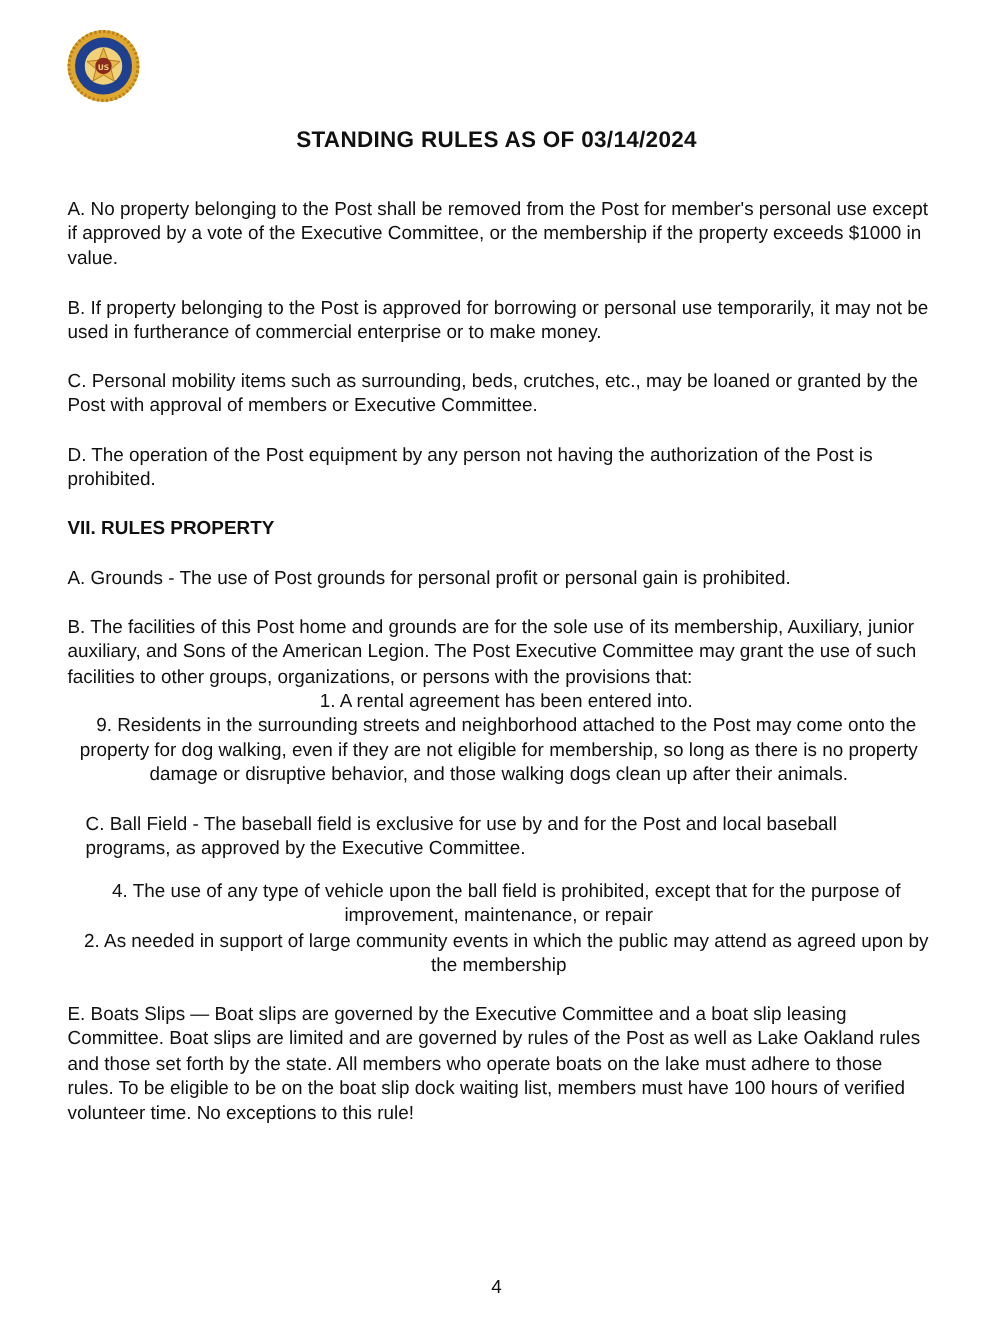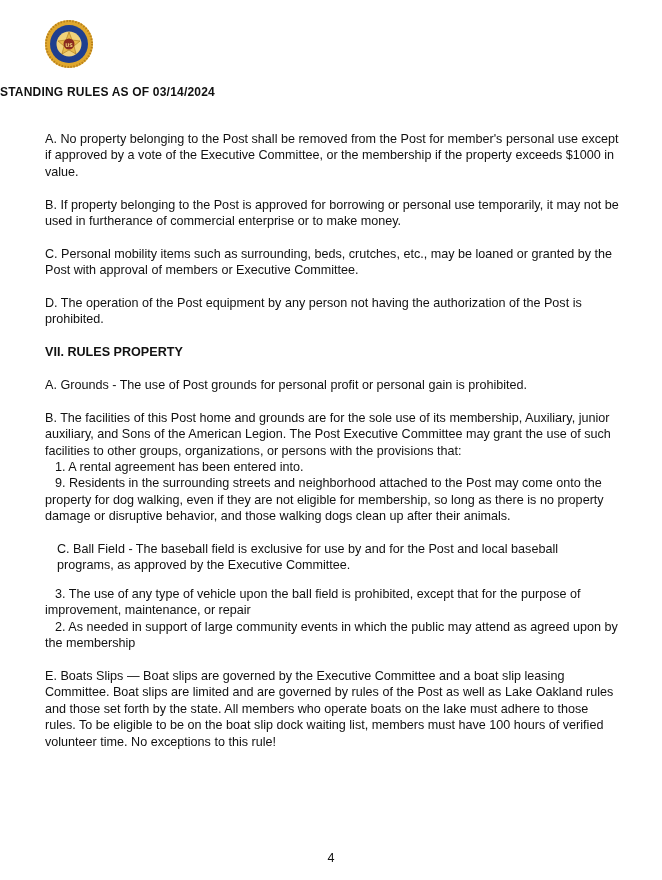--- a/index.html
+++ b/index.html
@@ -1,25 +1,25 @@
 <!DOCTYPE html>
 <html><head>
 <meta charset="utf-8">
 <style>
   html, body { margin: 0; padding: 0; background: #ffffff; }
   body { width: 662px; height: 880px; position: relative; overflow: hidden;
          font-family: "Liberation Sans", sans-serif; color: #111; }
   .logo { position: absolute; left: 44px; top: 19px; width: 50px; height: 50px; }
-  .title { position: absolute; left: 0; width: 662px; top: 85px; text-align: left;
-           font-weight: bold; font-size: 12px; letter-spacing: 0.2px; }
+  .title { position: absolute; left: 0; width: 662px; top: 85px; text-align: center;
+           font-weight: bold; font-size: 15px; letter-spacing: 0.2px; }
   .content { position: absolute; left: 45px; top: 131px; width: 575px;
              font-size: 12.6px; line-height: 16.4px; }
   .para { margin: 0 0 16.4px 0; }
   .heading { font-weight: bold; margin: 0 0 16.4px 0; }
-  .sub { text-indent: 10px; margin: 0; }
+  .sub { text-indent: 10px; margin: 0; text-align: center; }
   .page-num { position: absolute; left: 0; width: 662px; top: 851px; text-align: center; font-size: 12.6px; }
 </style>
 </head>
 <body>
 
 <div class="logo">
   <svg width="50" height="50" viewBox="0 0 50 50">
     <circle cx="25" cy="25" r="24" fill="#e0a82e"></circle>
     <circle cx="25" cy="25" r="23" fill="none" stroke="#b8801c" stroke-width="2" stroke-dasharray="1.5 1.5"></circle>
     <circle cx="25" cy="25" r="19" fill="#1f3f8f"></circle>
@@ -43,20 +43,20 @@
   <p class="para"> A. Grounds - The use of Post grounds for personal profit or personal gain is prohibited.</p>
 
   <div class="para">
     <p style="margin:0"> B. The facilities of this Post home and grounds are for the sole use of its membership, Auxiliary, junior auxiliary, and Sons of the American Legion. The Post Executive Committee may grant the use of such facilities to other groups, organizations, or persons with the provisions that:</p>
     <p class="sub">1. A rental agreement has been entered into.</p>
     <p class="sub">9. Residents in the surrounding streets and neighborhood attached to the Post may come onto the property for dog walking, even if they are not eligible for membership, so long as there is no property damage or disruptive behavior, and those walking dogs clean up after their animals.</p>
   </div>
 
   <div class="para">
     <p style="margin:12px">C. Ball Field - The baseball field is exclusive for use by and for the Post and local baseball programs, as approved by the Executive Committee.</p>
-    <p class="sub">3. The use of any type of vehicle upon the ball field is prohibited, except that for the purpose of improvement, maintenance, or repair</p>
+    <p class="sub">4. The use of any type of vehicle upon the ball field is prohibited, except that for the purpose of improvement, maintenance, or repair</p>
     <p class="sub">2. As needed in support of large community events in which the public may attend as agreed upon by the membership</p>
   </div>
 
   <p class="para">E. Boats Slips — Boat slips are governed by the Executive Committee and a boat slip leasing Committee. Boat slips are limited and are governed by rules of the Post as well as Lake Oakland rules and those set forth by the state. All members who operate boats on the lake must adhere to those rules. To be eligible to be on the boat slip dock waiting list, members must have 100 hours of verified volunteer time.  No exceptions to this rule!</p>
 </div>
 
 <div class="page-num">4</div>
 
 </body></html>

